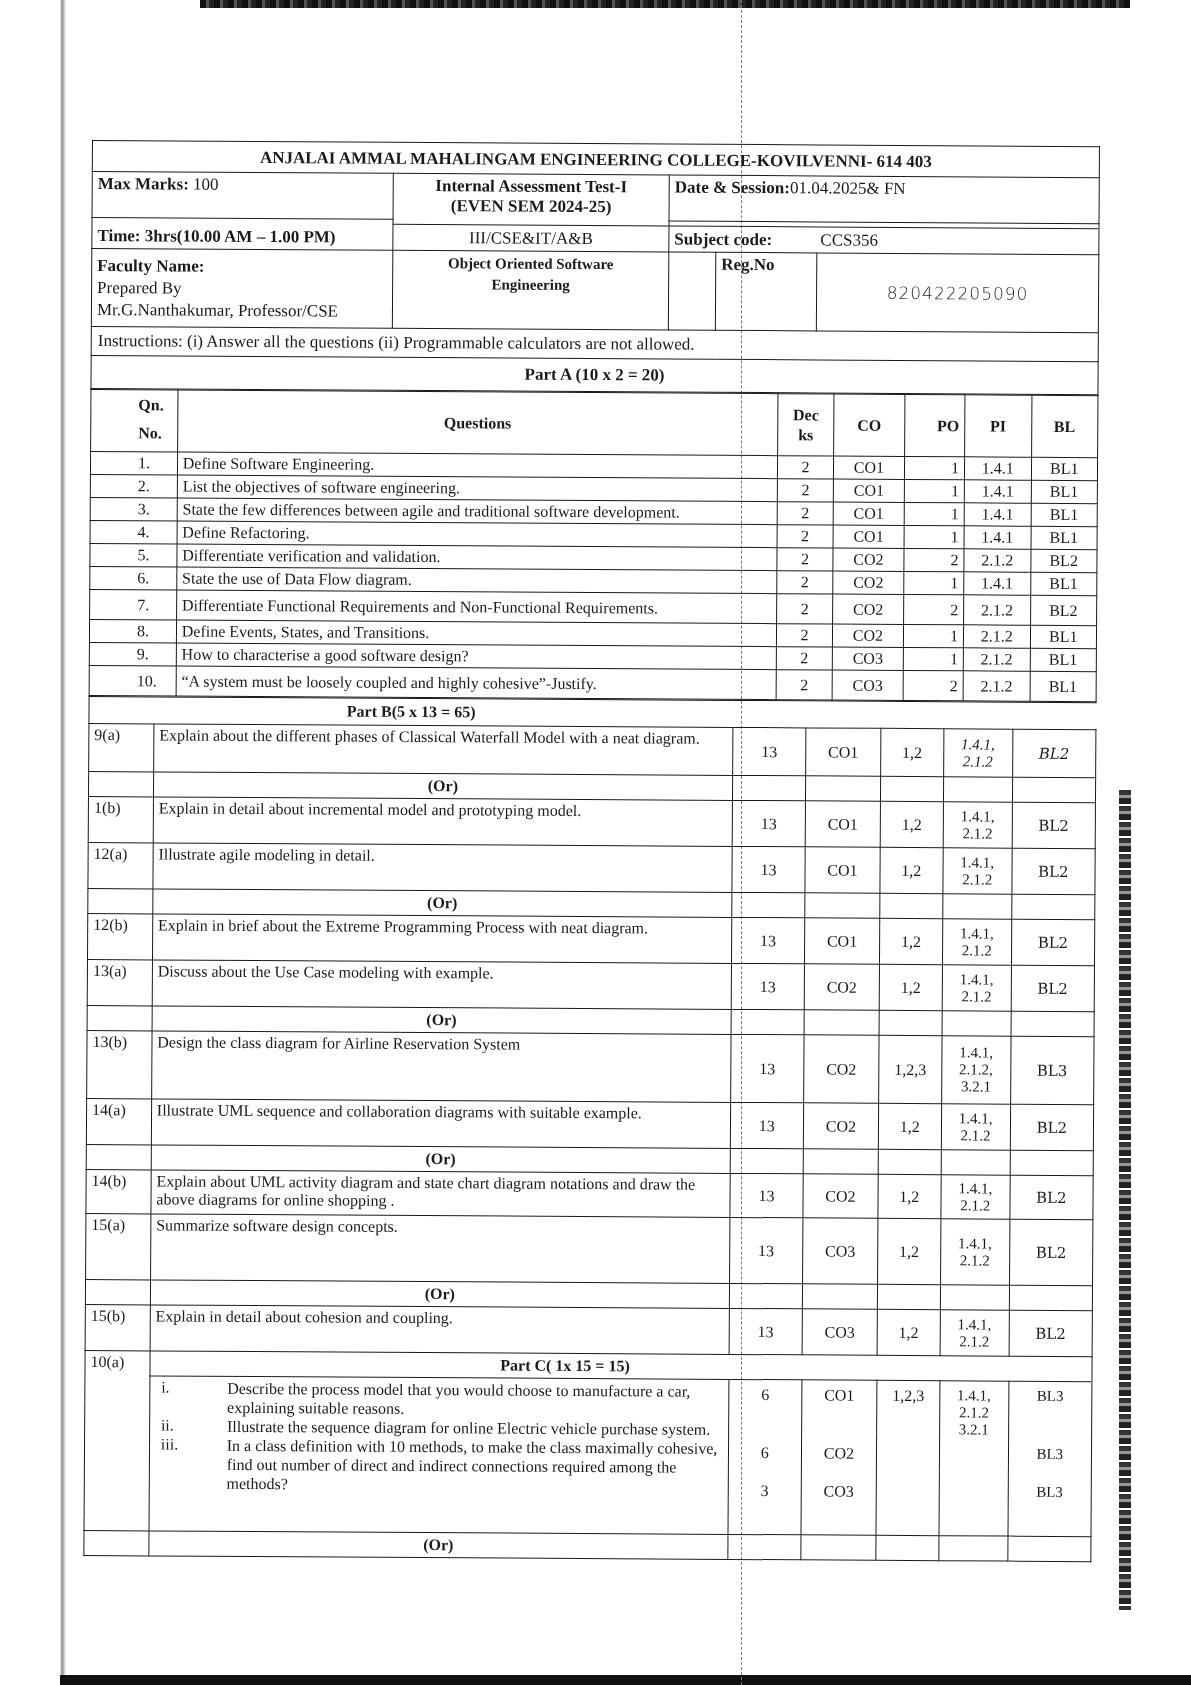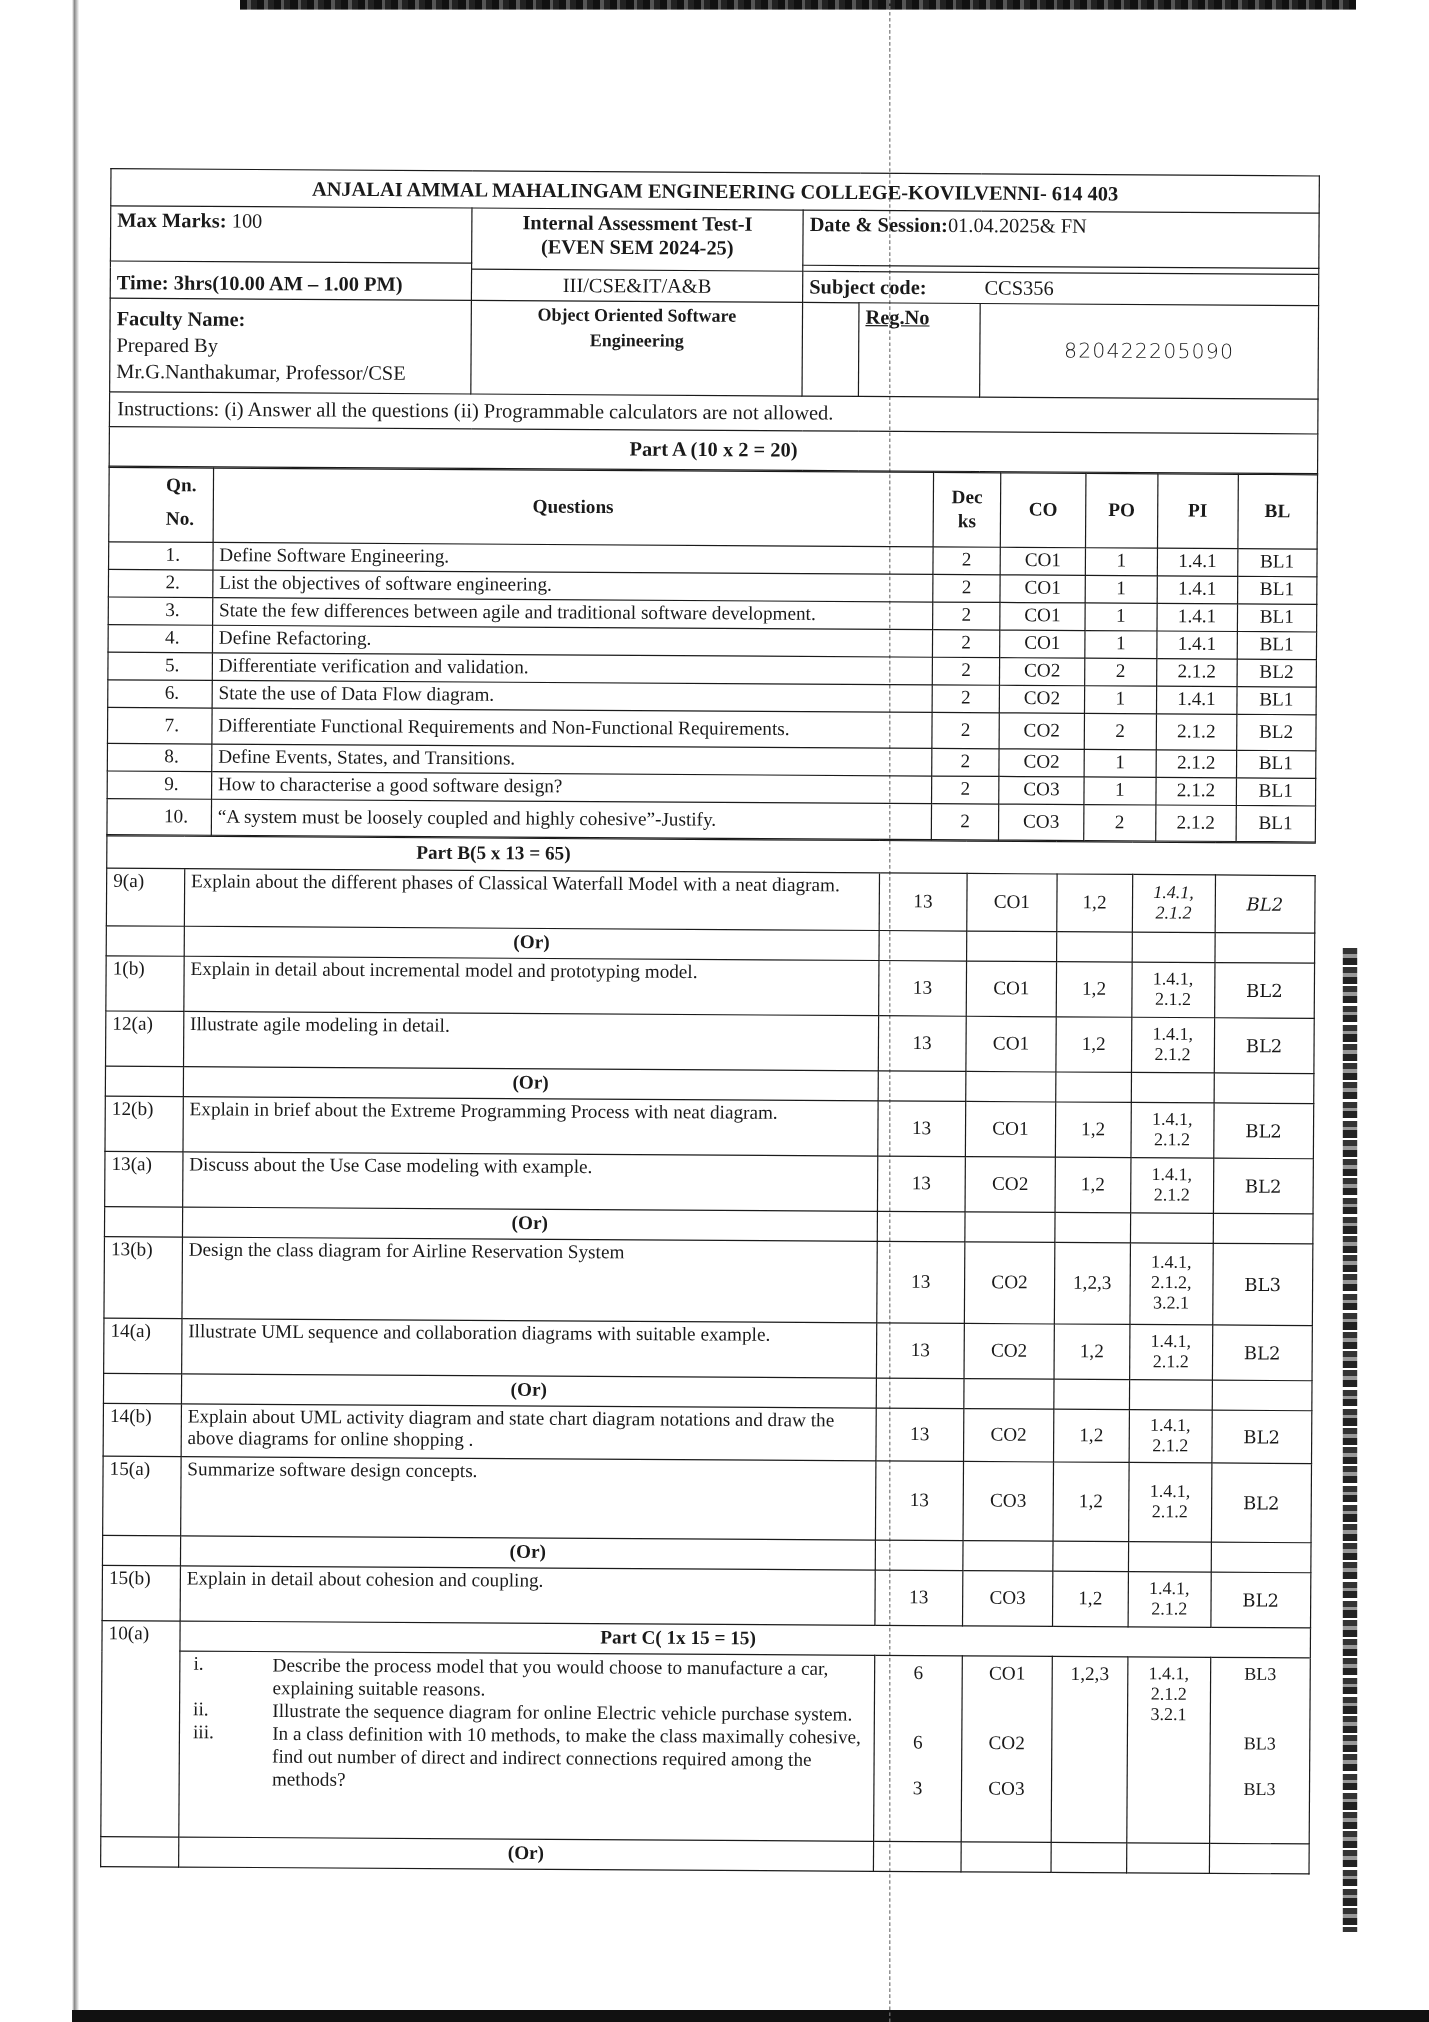--- a/index.html
+++ b/index.html
@@ -38,21 +38,21 @@
   .b { font-weight: bold; }
   .center { text-align: center; }
   .regno { font-family: "DejaVu Sans", sans-serif; font-size: 29px; letter-spacing: 1px; text-align: center; font-weight: 300; }
   .instr { font-size: 18px; padding: 4px 6px; }
   .part-title { text-align: center; font-weight: bold; font-size: 16px; height: 28px; }
   .qa td { font-size: 16px; height: 20px; padding-top: 1px; padding-bottom: 1px; }
   .qa td.num { width: 34px; padding-left: 47px; }
   .qa td.q { width: 600px; }
   .qa td.m { width: 46px; text-align: center; }
   .qa td.co { width: 60px; text-align: center; }
-  .qa td.po { width: 50px; text-align: center; }
+  .qa td.po { width: 50px; text-align: right; }
   .qa td.pi { width: 56px; text-align: center; margin-left: 20px; }
   .qa td.bl { width: 56px; text-align: center; }
   .colhead { font-weight: bold; font-size: 16px; text-align: center; }
   .pb td { font-size: 16px; }
   .pb .num { width: 52px; text-align: left; vertical-align: top; }
   .pb .q { width: 552px; vertical-align: top; }
   .pb .m, .pb .co, .pb .po { text-align: center; }
   .pb .pi { text-align: center; font-size: 15px; line-height: 17px; }
   .pb .bl { text-align: center; font-family: "DejaVu Serif", serif; font-size: 15px; }
   .or-row td { height: 20px; }
@@ -106,21 +106,21 @@
       <td style="line-height:22px;">
         <div class="b">Faculty Name:</div>
         <div>Prepared By</div>
         <div>Mr.G.Nanthakumar, Professor/CSE</div>
       </td>
       <td class="center" style="vertical-align:top; font-size:15px; line-height:21px;">
         <div class="b">Object Oriented Software</div>
         <div class="b">Engineering</div>
       </td>
       <td style="width:36px;"></td>
-      <td class="b" style="width:90px; vertical-align:top;text-decoration:underline;">Reg.No</td>
+      <td class="b" style="width:90px; vertical-align:top;">Reg.No</td>
       <td class="regno">820422205090</td>
     </tr>
     <tr>
       <td colspan="5" class="instr">Instructions: (i) Answer all the questions (ii) Programmable calculators are not allowed.</td>
     </tr>
     <tr>
       <td colspan="5" class="part-title">Part A (10 x 2 = 20)</td>
     </tr>
   </tbody>
     </table>

